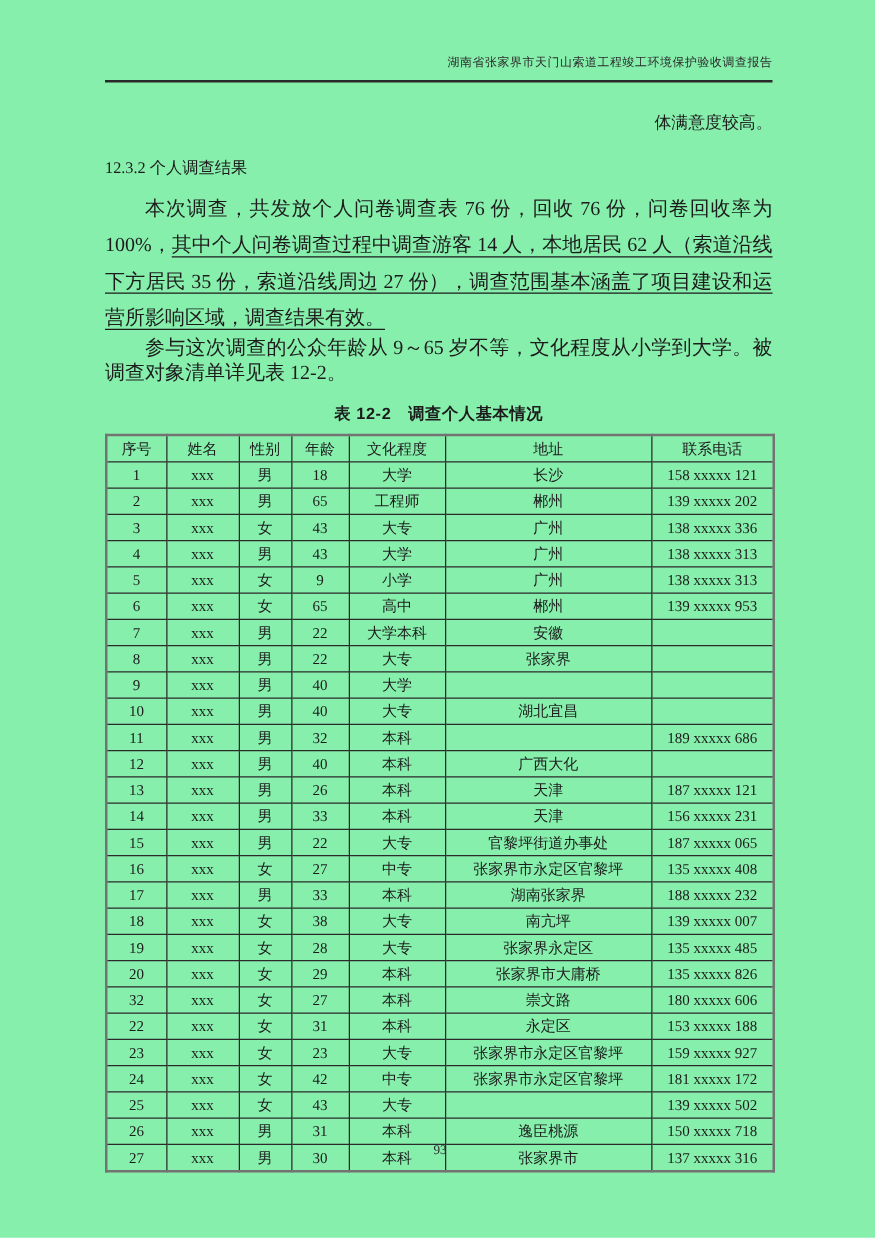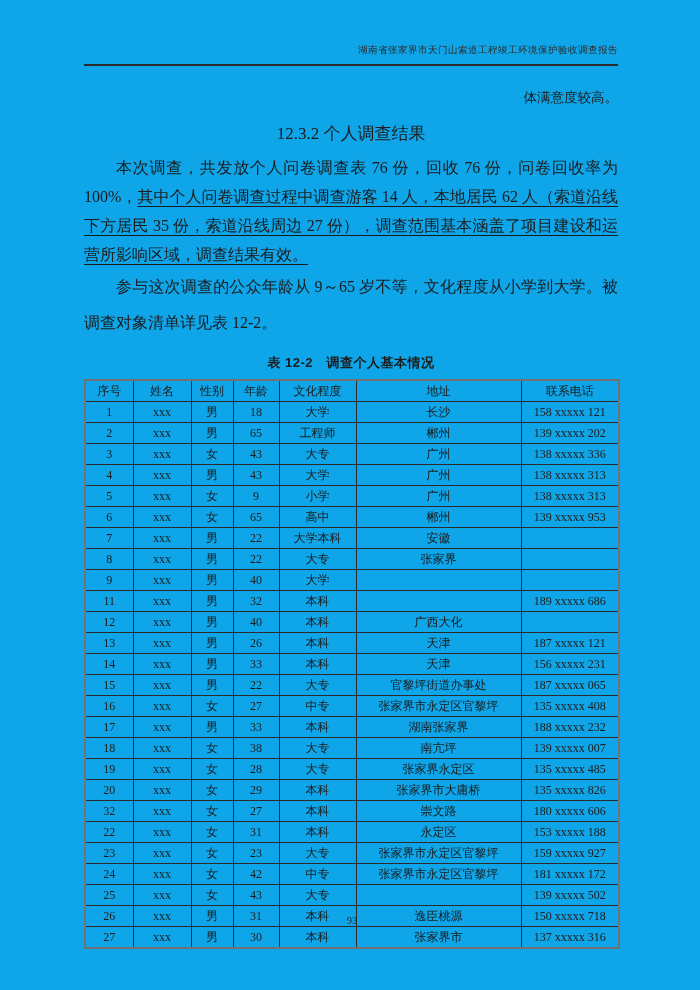--- a/index.html
+++ b/index.html
@@ -1,19 +1,19 @@
 <!DOCTYPE html>
 <html><head>
 <meta charset="utf-8">
 <style>
   html,body{margin:0;padding:0;}
   .page{
     position:relative;
     width:700px;height:990px;
-    background:#0ea5e9;
+    background:#86efac;
     font-family:"Liberation Serif","DejaVu Serif",serif;
     color:#1c1c1c;
     overflow:hidden;
     text-decoration:underline;
   }
   .content{
     position:absolute;
     left:84px;top:44px;width:534px;
   }
   .running-header{
@@ -25,35 +25,34 @@
     border-bottom:2px solid #2a2a2a;
   }
   .intro-line{
     margin:22px 0 0 0;
     font-size:13.5px;
     line-height:20px;
     text-align:right;
   }
   .section-heading{
     margin:16px 0 0 0;
-    font-size:17px;
+    font-size:13px;
     font-weight:normal;
     line-height:20px;
-    text-align:center;
   }
   .para{
     margin:9px 0 0 0;
     font-size:16px;
     line-height:29px;
     text-align:justify;
     text-indent:2em;
   }
   .para.second{
     margin-top:0;
-    line-height:36px;
+    line-height:20px;
   }
   .uline{
     text-decoration:underline;
     text-underline-offset:4px;
     text-decoration-thickness:1px;
   }
   .table-title{
     margin:13px 0 7px 0;
     text-align:center;
     font-size:13px;
@@ -202,20 +201,29 @@
           <tr>
             <td>9</td>
             <td>xxx</td>
             <td>男</td>
             <td>40</td>
             <td>大学</td>
             <td></td>
             <td></td>
           </tr>
           <tr>
+            <td>10</td>
+            <td>xxx</td>
+            <td>男</td>
+            <td>40</td>
+            <td>大专</td>
+            <td>湖北宜昌</td>
+            <td></td>
+          </tr>
+          <tr>
             <td>11</td>
             <td>xxx</td>
             <td>男</td>
             <td>32</td>
             <td>本科</td>
             <td></td>
             <td>189 xxxxx 686</td>
           </tr>
           <tr>
             <td>12</td>

